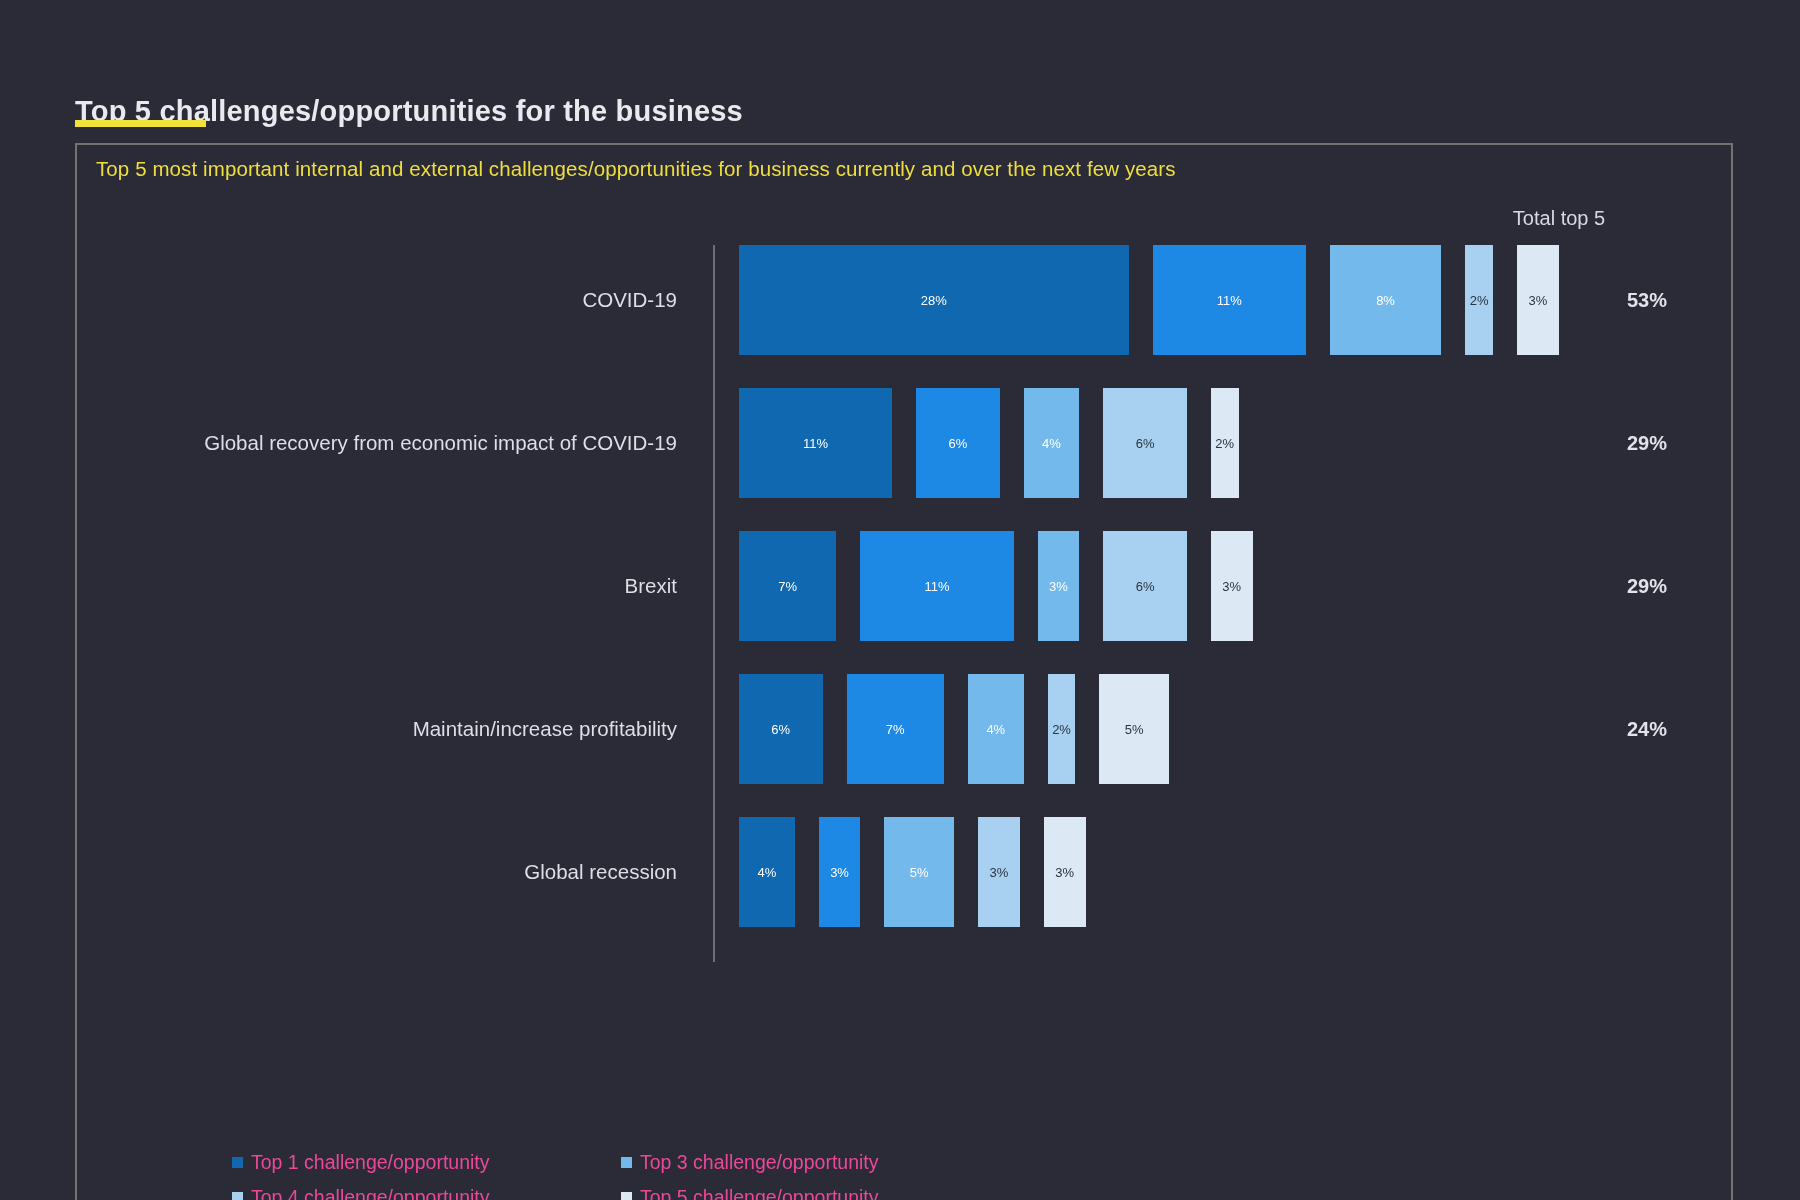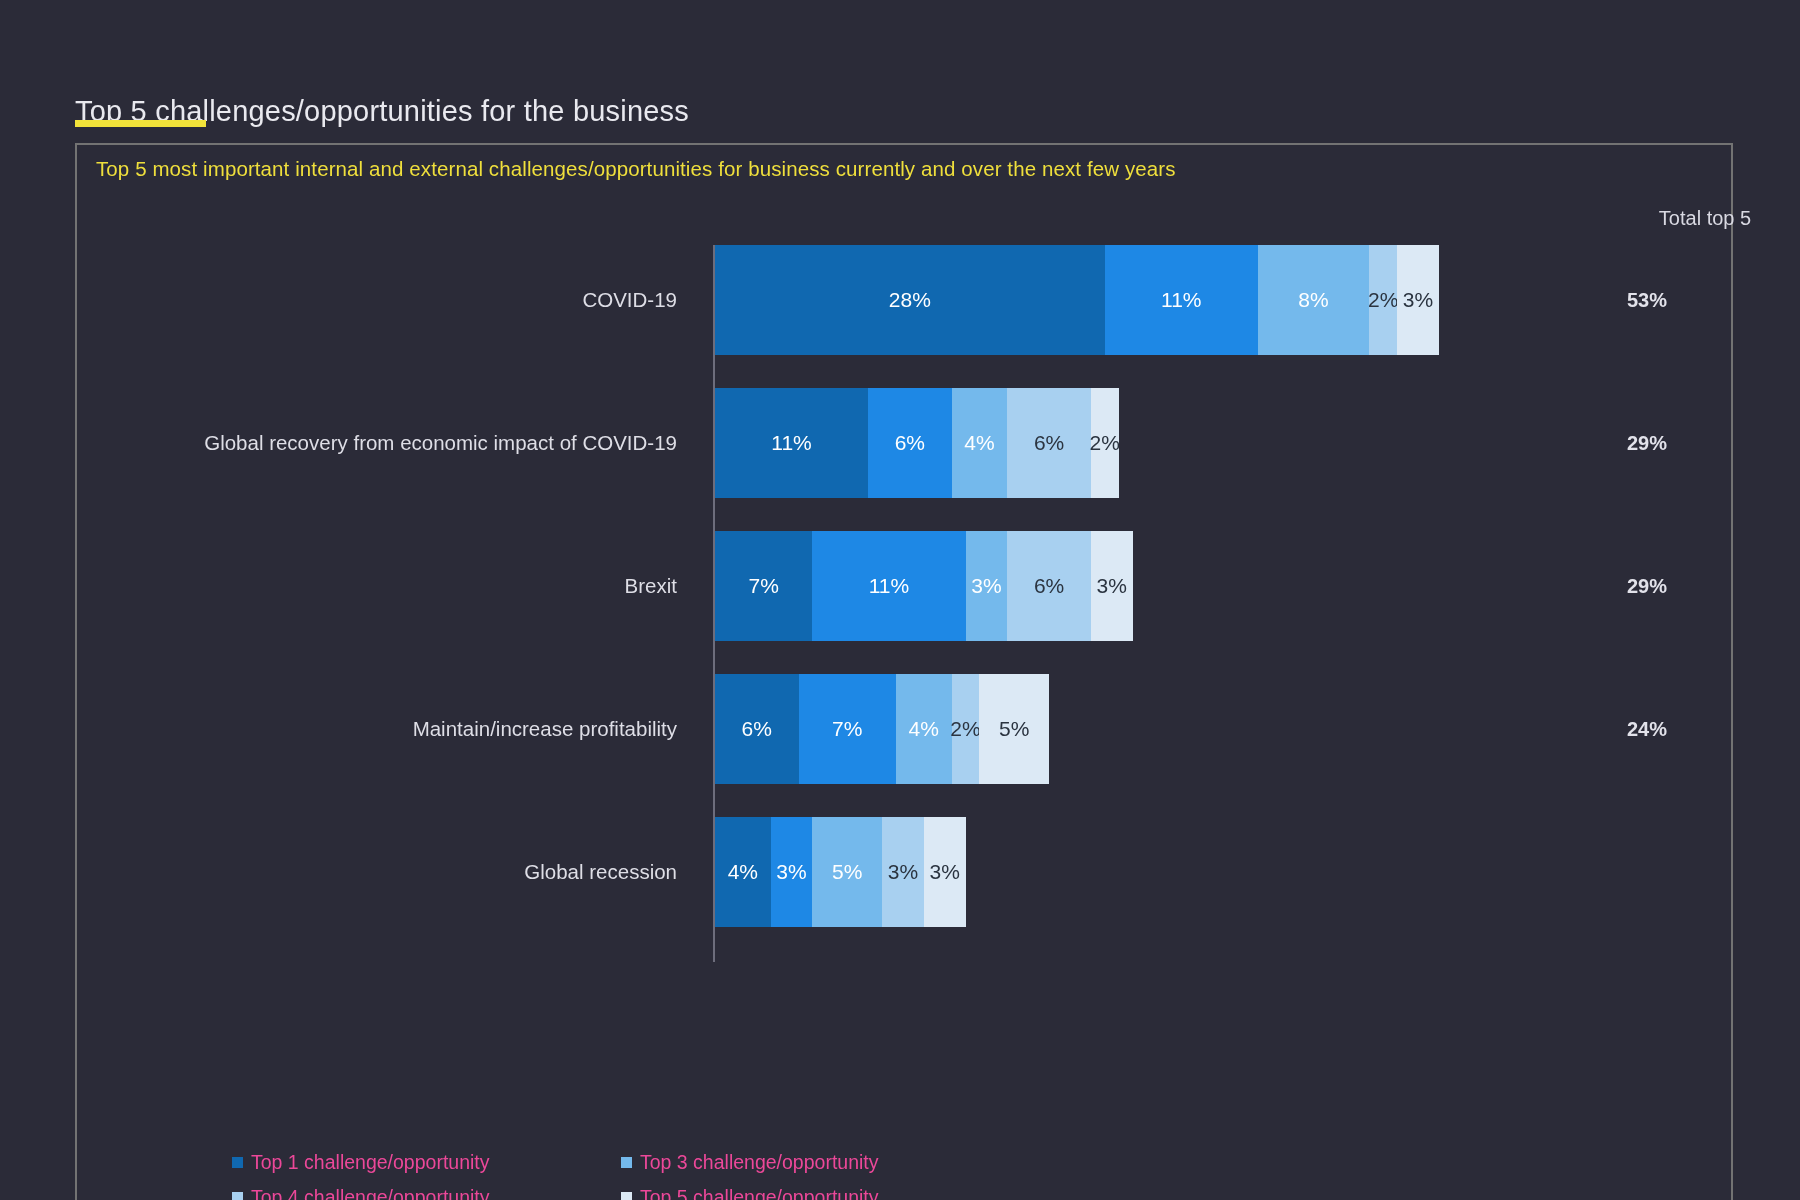--- a/index.html
+++ b/index.html
@@ -15,21 +15,21 @@
     overflow: hidden;
     position: relative;
   }
 
   
   #page-title {
     position: absolute;
     left: 75px;
     top: 76px;
     font-size: 29px;
-    font-weight: 400;
+    font-weight: 700;
     color: #e9e9ef;
     letter-spacing: 0.2px;
     white-space: nowrap;
   }
   #title-rule {
     position: absolute;
     left: 75px;
     top: 120px;
     width: 131px;
     height: 7px;
@@ -67,21 +67,21 @@
   #axis-line {
     position: absolute;
     left: 636px;
     top: 100px;
     width: 2px;
     height: 717px;
     background: #6d6d7c;
   }
   #total-header {
     position: absolute;
-    left: 1548px;
+    left: 1402px;
     top: 62px;
     width: 160px;
     text-align: center;
     font-size: 20px;
     color: #d9d9e2;
     white-space: nowrap;
   }
 
   .row {
     position: absolute;
@@ -107,24 +107,25 @@
     left: 638px;
     top: 0;
     height: 110px;
     display: flex;
   }
   .seg {
     height: 110px;
     display: flex;
     align-items: center;
     justify-content: center;
-    font-size: 21px;
+    font-size: 13px;
     box-sizing: border-box;
     overflow: visible;
     white-space: nowrap;
+    margin-left: 24px;
   }
   .seg.light-text { color: #ffffff; }
   .seg.dark-text  { color: #2b3440; }
 
   .row-total {
     position: absolute;
     left: 1490px;
     top: 0;
     width: 160px;
     height: 110px;

